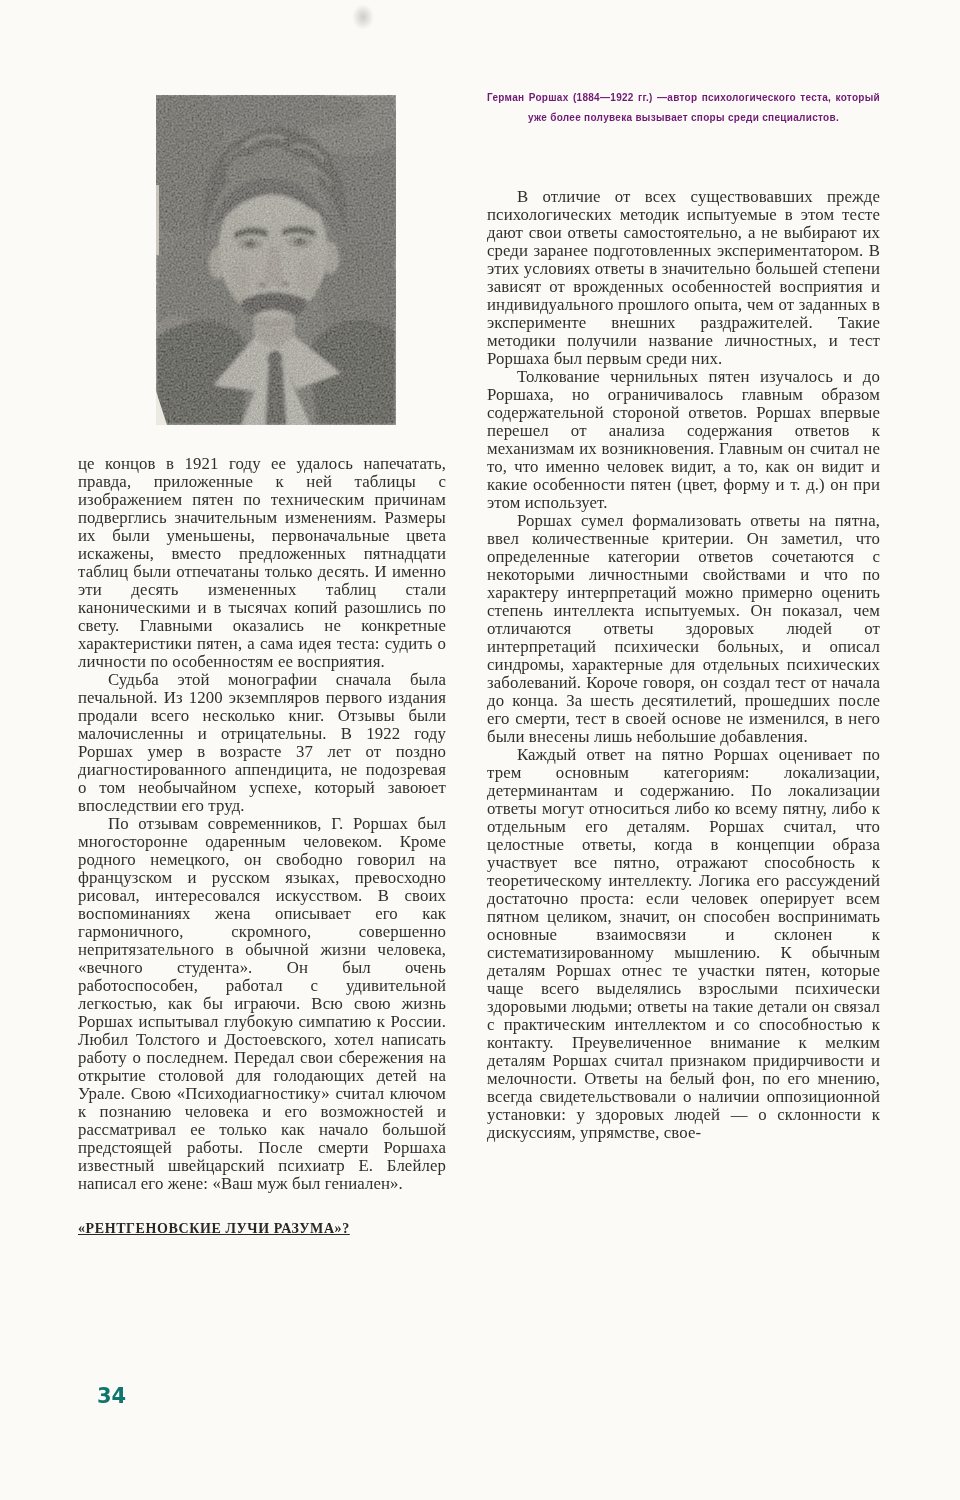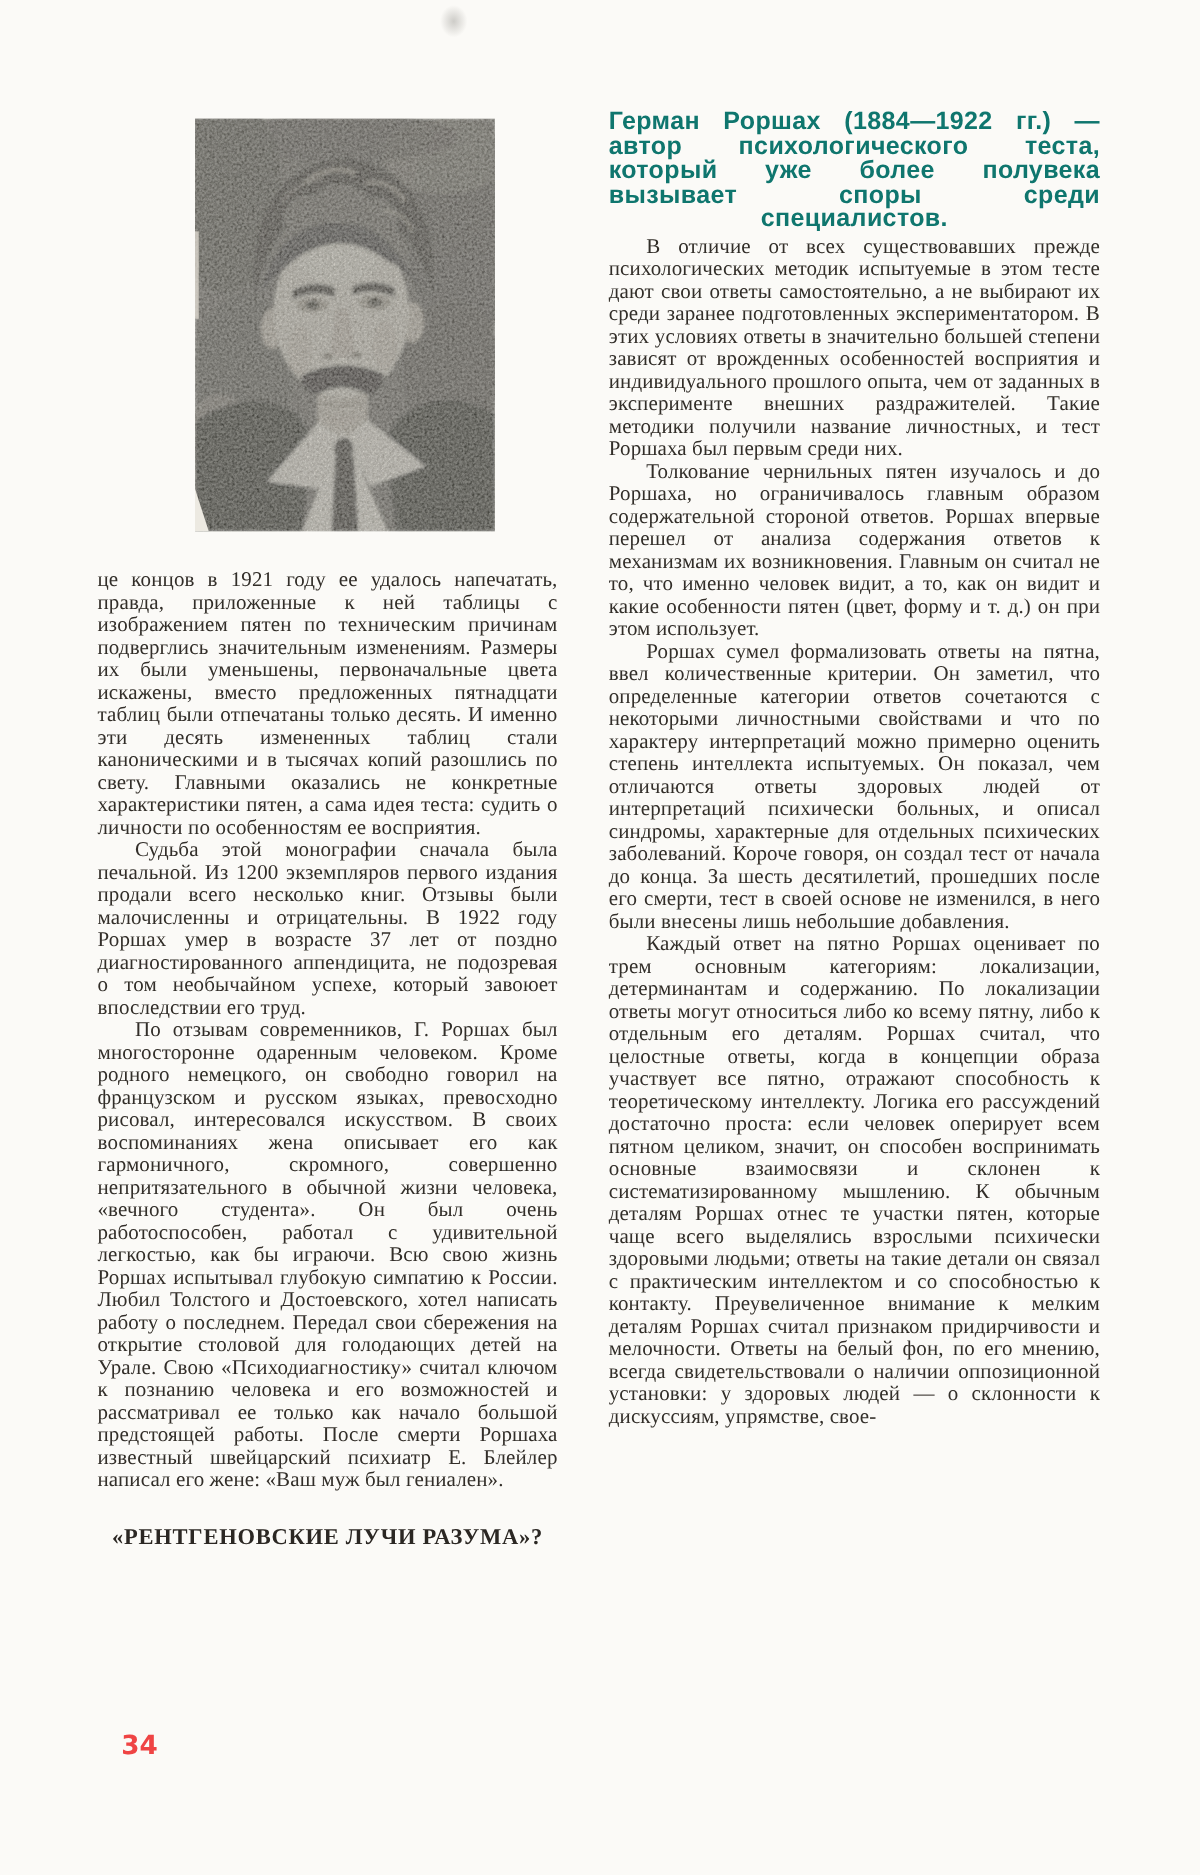--- a/index.html
+++ b/index.html
@@ -21,54 +21,54 @@
   }
   .photo {
     position: absolute; left: 156px; top: 95px; width: 240px; height: 330px;
     margin: 0; padding: 0;
   }
   .photo svg { display: block; width: 240px; height: 330px; }
   .caption {
     position: absolute; left: 487px; top: 88px; width: 393px;
     font-family: "Liberation Sans", sans-serif;
     font-weight: bold;
-    font-size: 20px;
+    font-size: 10px;
     line-height: 19.5px;
     letter-spacing: 0.3px;
     text-align: justify;
     text-align-last: center;
-    color: #0f766e;
+    color: #701a75;
   }
   .col {
     position: absolute;
     font-size: 16.8px;
     line-height: 18px;
     letter-spacing: 0.1px;
     text-align: justify;
     color: #322e29;
   }
   .col-left  { left: 78px;  top: 455px; width: 368px; }
   .col-right { left: 487px; top: 188px; width: 393px; }
   .para { margin: 0; text-indent: 30px; }
   .para.no-indent { text-indent: 0; }
   .heading {
     font-family: "Liberation Serif", serif;
-    font-size: 18px;
+    font-size: 14px;
     font-weight: bold;
     letter-spacing: 0.6px;
-    text-align: center;
     margin: 27px 0 17px 0;
     color: #2b2723;
+    text-decoration: underline;
   }
   .page-number {
     position: absolute; left: 97px; top: 1384px;
     font-family: "DejaVu Sans", sans-serif;
     font-weight: bold;
     font-size: 21px;
-    color: #ef4444;
+    color: #0f766e;
   }
 </style>
 </head>
 <body>
 
 <div class="page">
 
   <div class="smudge"></div>
 
   <figure class="photo">

